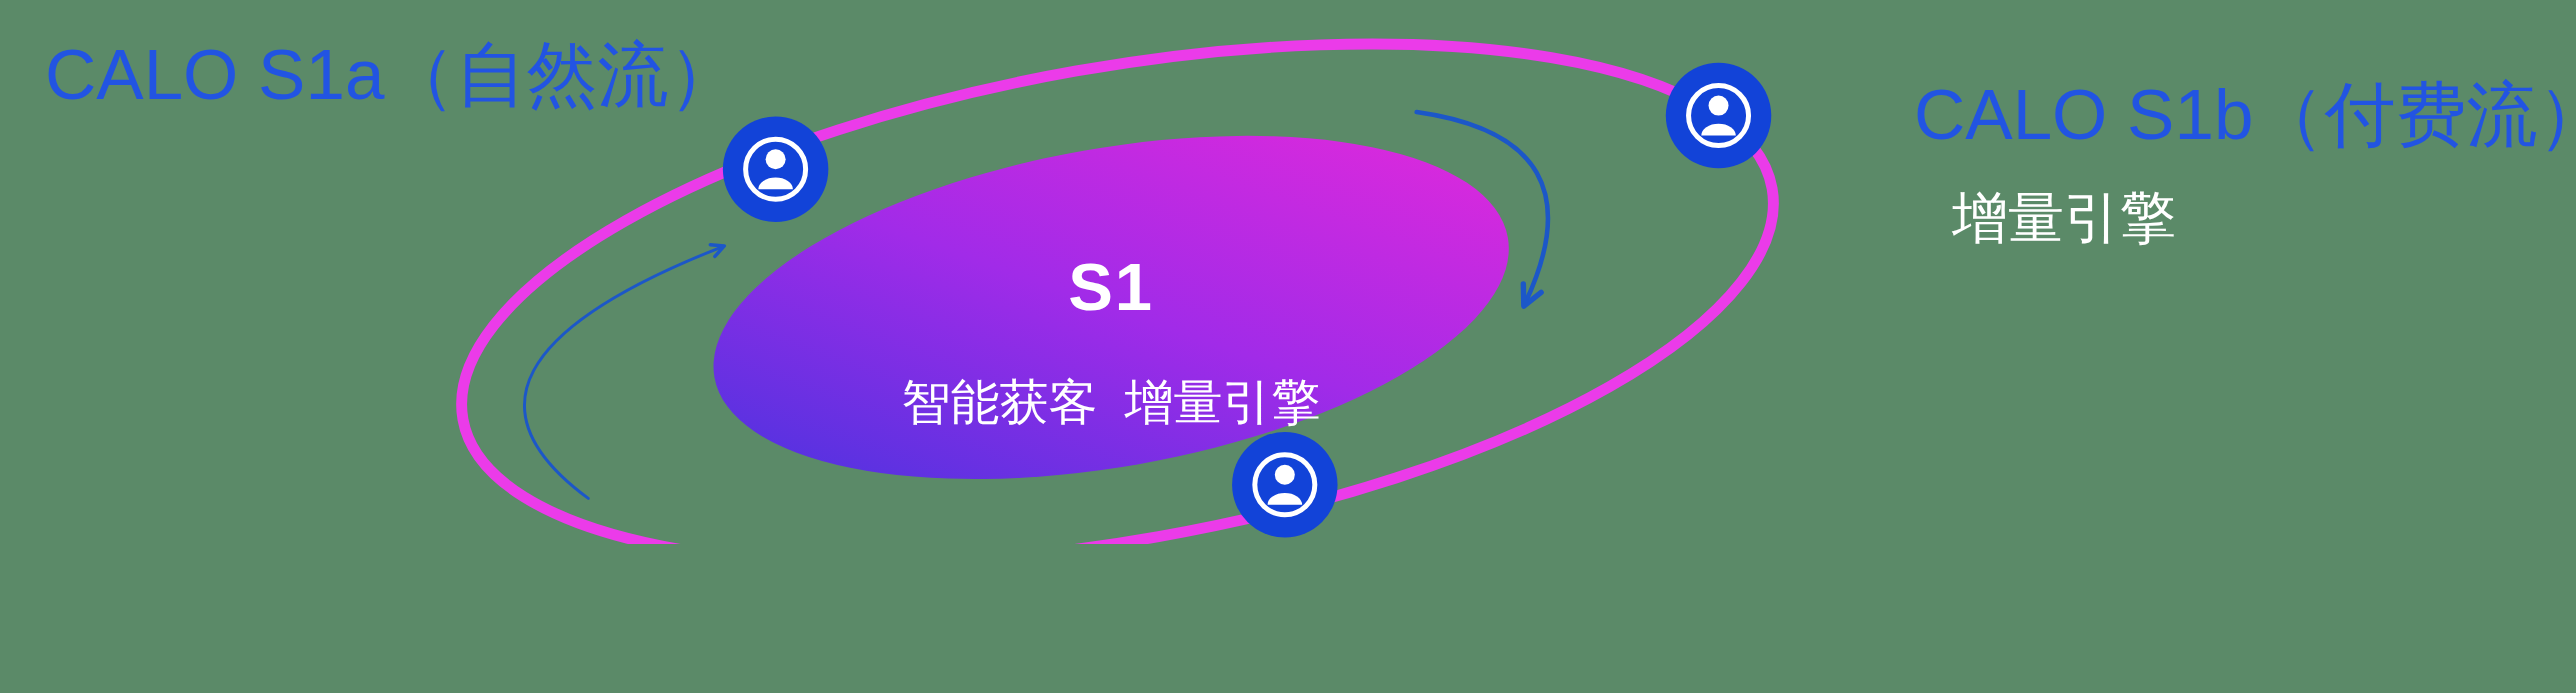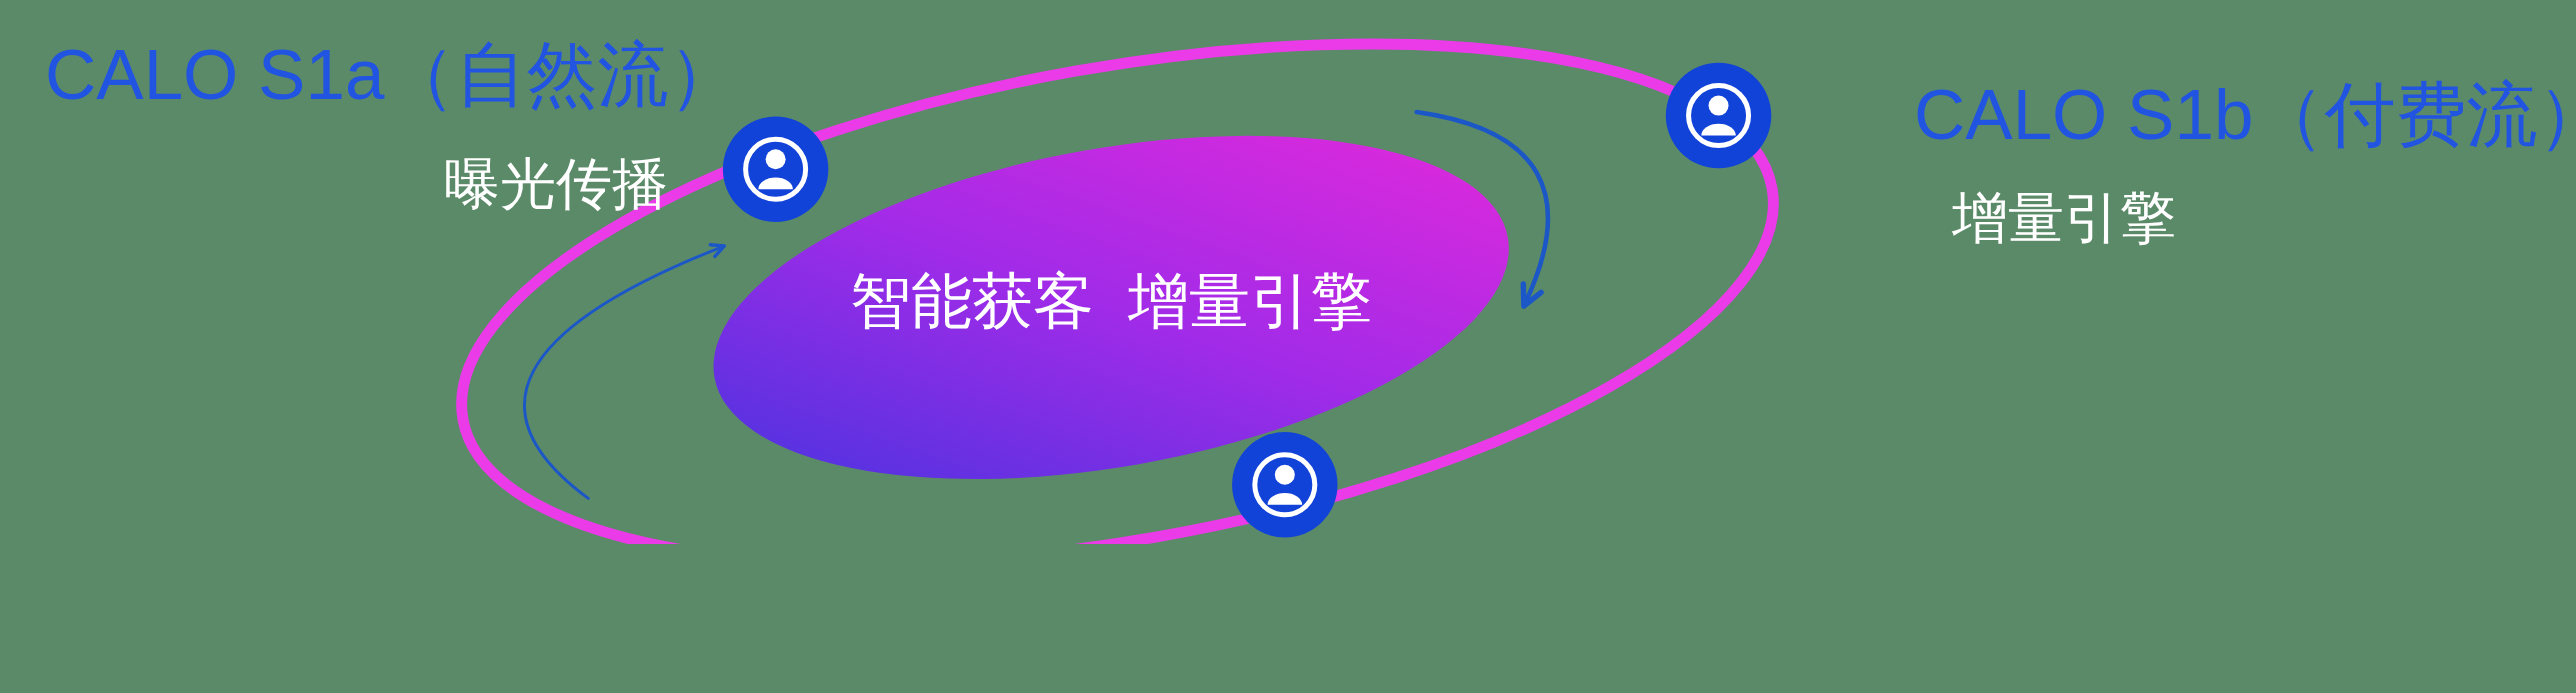--- a/index.html
+++ b/index.html
@@ -74,21 +74,21 @@
     color: var(--body-text, #FFFFFF);
     white-space: pre;
   }
   .core-title {
     font-size: 67px;
     font-weight: 700;
     letter-spacing: 1.8px;
   }
   .core-subtitle {
     margin-top: 12.7px;
-    font-size: 61px;
+    font-size: 49px;
     font-weight: 400;
   }
 </style>
 </head>
 <body>
 
 <div class="canvas">
 
   <svg class="diagram-svg" viewBox="0 0 2833 763">
     <defs>
@@ -131,24 +131,24 @@
       <circle r="58" class="node-bg"></circle>
       <g>
         <circle r="33" class="icon-ring"></circle>
         <circle cy="-11" r="11" class="icon-solid"></circle>
         <path d="M-19 22 a19 13 0 0 1 38 0 z" class="icon-solid"></path>
       </g>
     </g>
   </svg>
 
   <div class="label title" style="left:45px; top:35px">CALO S1a（自然流）</div>
-  <div class="label sub" style="left:444px; top:153px">曝光传播</div>
 
   <div class="label title" style="left:1914px; top:75px">CALO S1b（付费流）</div>
   <div class="label sub" style="left:1952px; top:187px">增量引擎</div>
 
 
   <div class="center-text">
+    <div class="core-title">S1</div>
     <div class="core-subtitle">智能获客  增量引擎</div>
   </div>
 
 </div>
 
 
 </body></html>

